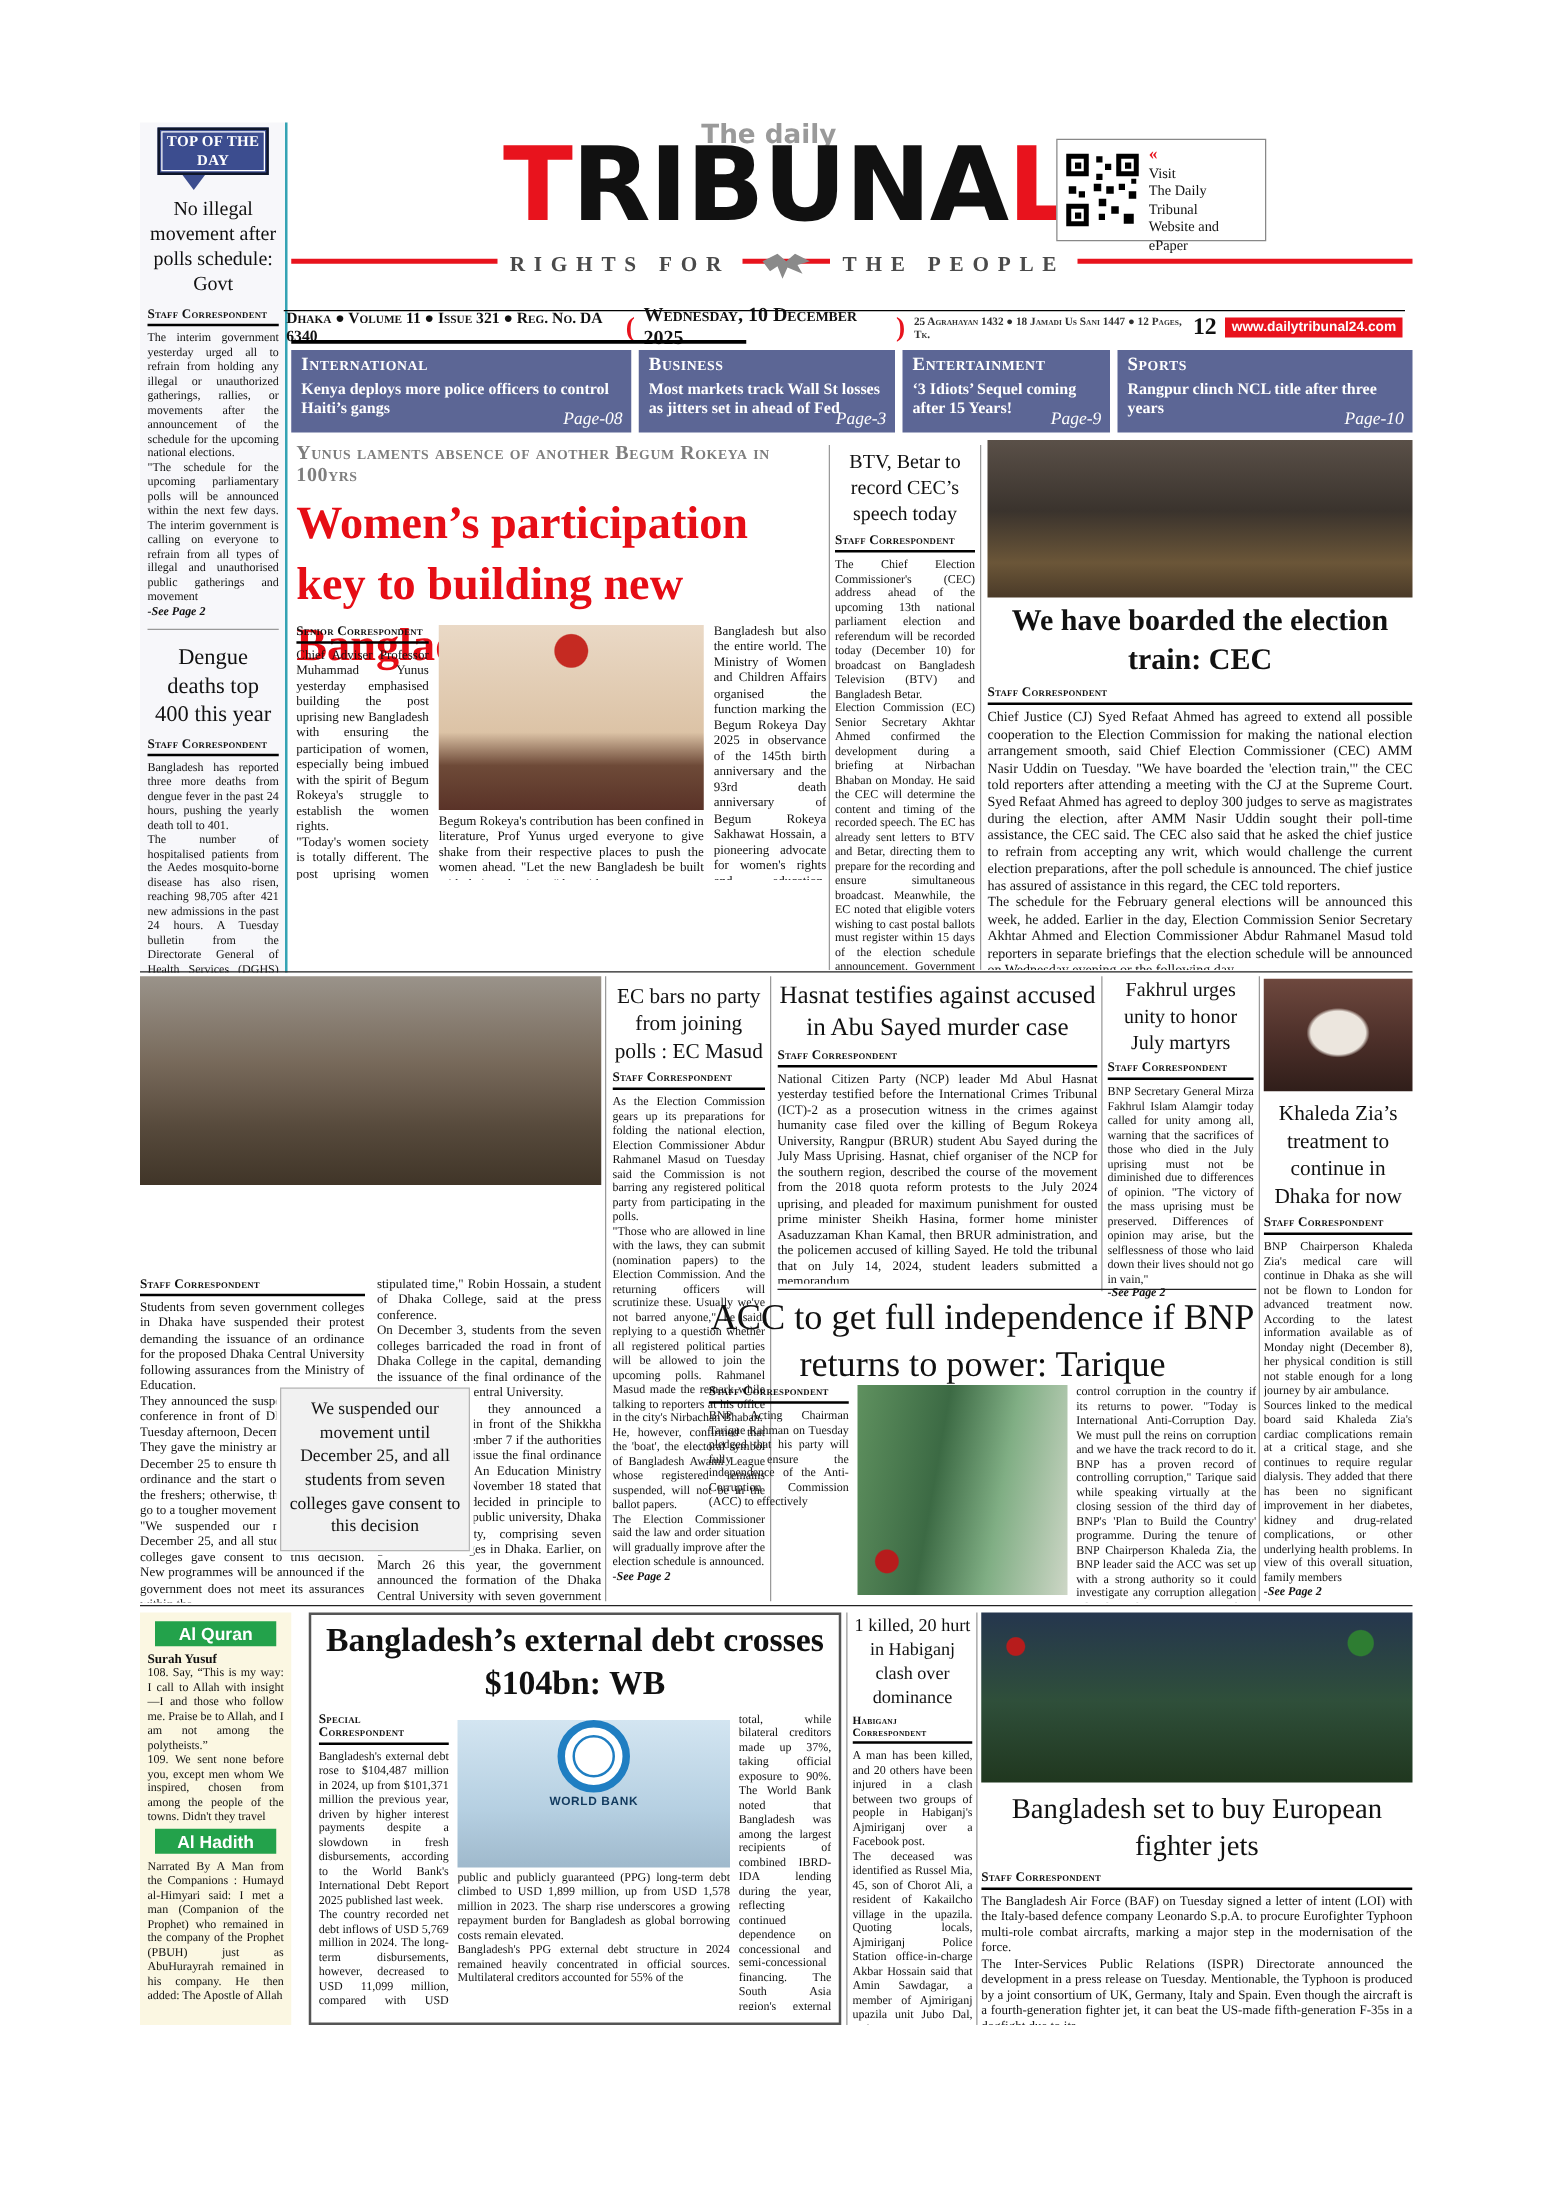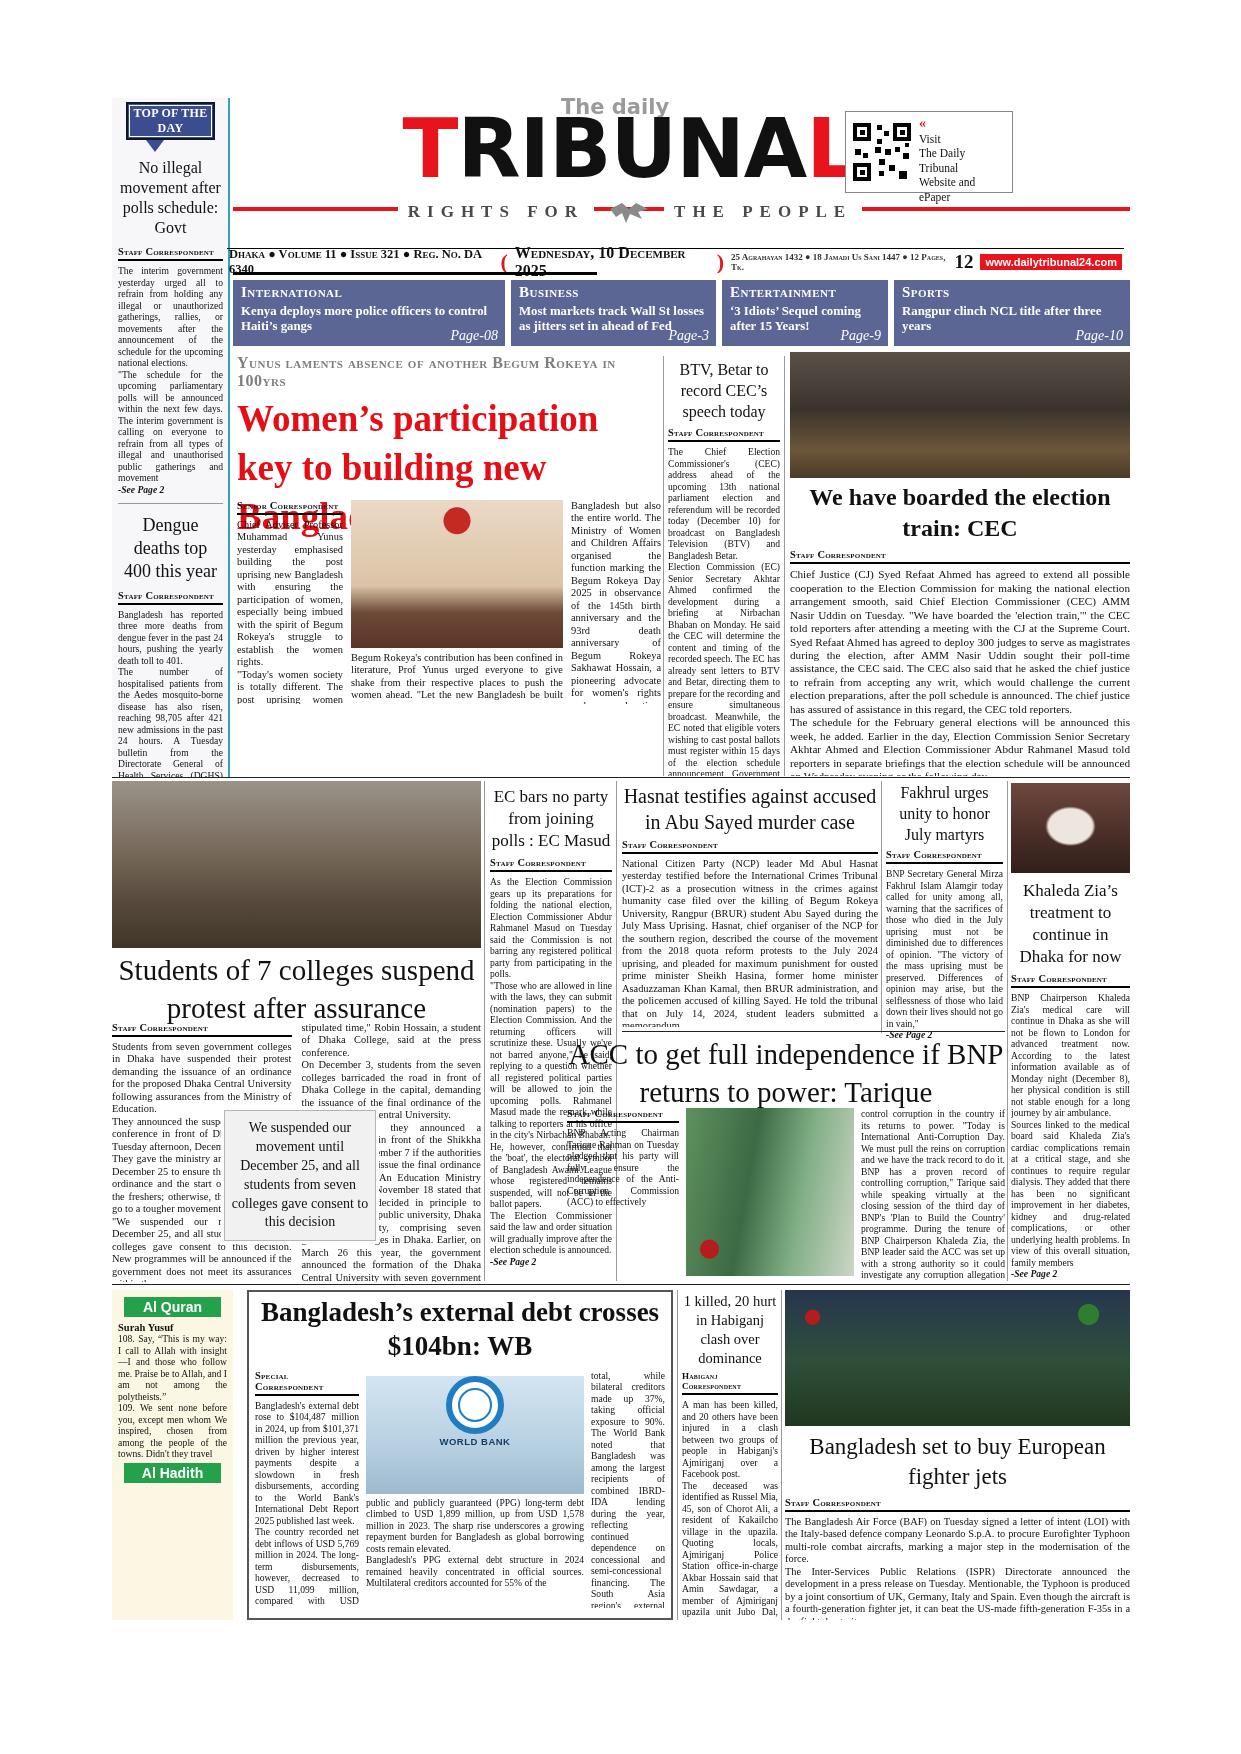--- a/index.html
+++ b/index.html
@@ -237,23 +237,20 @@
     <h2 class="hl-c hl-b" style="font-size:24px">We have boarded the election train: CEC</h2>
     <div class="byline" style="margin-top:5px">Staff Correspondent</div>
     <p class="body" style="font-size:11.2px">Chief Justice (CJ) Syed Refaat Ahmed has agreed to extend all possible cooperation to the Election Commission for making the national election arrangement smooth, said Chief Election Commissioner (CEC) AMM Nasir Uddin on Tuesday. "We have boarded the 'election train,'" the CEC told reporters after attending a meeting with the CJ at the Supreme Court.  Syed Refaat Ahmed has agreed to deploy 300 judges to serve as magistrates during the election, after AMM Nasir Uddin sought their poll-time assistance, the CEC said. The CEC also said that he asked the chief justice to refrain from accepting any writ, which would challenge the current election preparations, after the poll schedule is announced. The chief justice has assured of assistance in this regard, the CEC told reporters.
 The schedule for the February general elections will be announced this week, he added. Earlier in the day, Election Commission Senior Secretary Akhtar Ahmed and Election Commissioner Abdur Rahmanel Masud told reporters in separate briefings that the election schedule will be announced on Wednesday evening or the following day.</p>
   </article>
 
   <div class="hrule" style="left:112px;top:777px;width:1018px"></div>
 
   <div class="abs photo" style="left:112px;top:781px;width:369px;height:167px;background:
       linear-gradient(180deg,#9a938a 0%,#77695a 42%,#574a3c 72%,#403528 100%)"></div>
-  <article class="abs" style="left:112px;top:952px;width:369px">
-    <h2 class="hl-c" style="font-size:29px">Students of 7 colleges suspend protest after assurance</h2>
-  </article>
   <div class="abs" style="left:112px;top:1022px;width:369px;height:260px;overflow:hidden">
     <div style="position:relative;display:grid;grid-template-columns:1fr 1fr;column-gap:10px;height:100%">
       <div>
         <div class="byline">Staff Correspondent</div>
         <p class="body">Students from seven government colleges in Dhaka have suspended their protest demanding the issuance of an ordinance for the proposed Dhaka Central University following assurances from the Ministry of Education.
 They announced the suspension at a press conference in front of Dhaka College on Tuesday afternoon, December 9.
 They gave the ministry an ultimatum until December 25 to ensure the issuance of the ordinance and the start of the classes for the freshers; otherwise, they threatened to go to a tougher movement.
 "We suspended our movement until December 25, and all students from seven colleges gave consent to this decision. New programmes will be announced if the government does not meet its assurances within the</p>
       </div>
       <div>
@@ -325,20 +322,21 @@
   </div>
 
   <div class="hrule" style="left:112px;top:1284px;width:1018px"></div>
 
   <aside class="abs quran-panel">
     <div class="green-hdr">Al Quran</div>
     <div style="font-weight:bold;font-size:10.5px">Surah Yusuf</div>
     <p class="body xs">108. Say, “This is my way: I call to Allah with insight—I and those who follow me. Praise be to Allah, and I am not among the polytheists.”</p>
     <p class="body xs">109. We sent none before you, except men whom We inspired, chosen from among the people of the towns. Didn't they travel</p>
     <div class="green-hdr">Al Hadith</div>
+    <p class="body xs">Narrated By A Man from the Companions : Humayd al-Himyari said: I met a man (Companion of the Prophet) who remained in the company of the Prophet (PBUH) just as AbuHurayrah remained in his company. He then added: The Apostle of Allah</p>
   </aside>
 
   <article class="abs debt-box">
     <h2 class="hl-c hl-b" style="font-size:27px;line-height:1.25">Bangladesh’s external debt crosses $104bn: WB</h2>
     <div style="display:grid;grid-template-columns:104px 218px 1fr;column-gap:7px;margin-top:6px;height:238px;overflow:hidden">
       <div>
         <div class="byline">Special Correspondent</div>
         <p class="body xs">Bangladesh's external debt rose to $104,487 million in 2024, up from $101,371 million the previous year, driven by higher interest payments despite a slowdown in fresh disbursements, according to the World Bank's International Debt Report 2025 published last week.
 The country recorded net debt inflows of USD 5,769 million in 2024. The long-term disbursements, however, decreased to USD 11,099 million, compared with USD 12,844 million in 2023, reflecting a tightening of external financing conditions.
 Long-term interest payments showed a marked increase, reaching USD 2,443 million in 2024 from USD 1,721 million a year earlier. Interest payments on</p>

